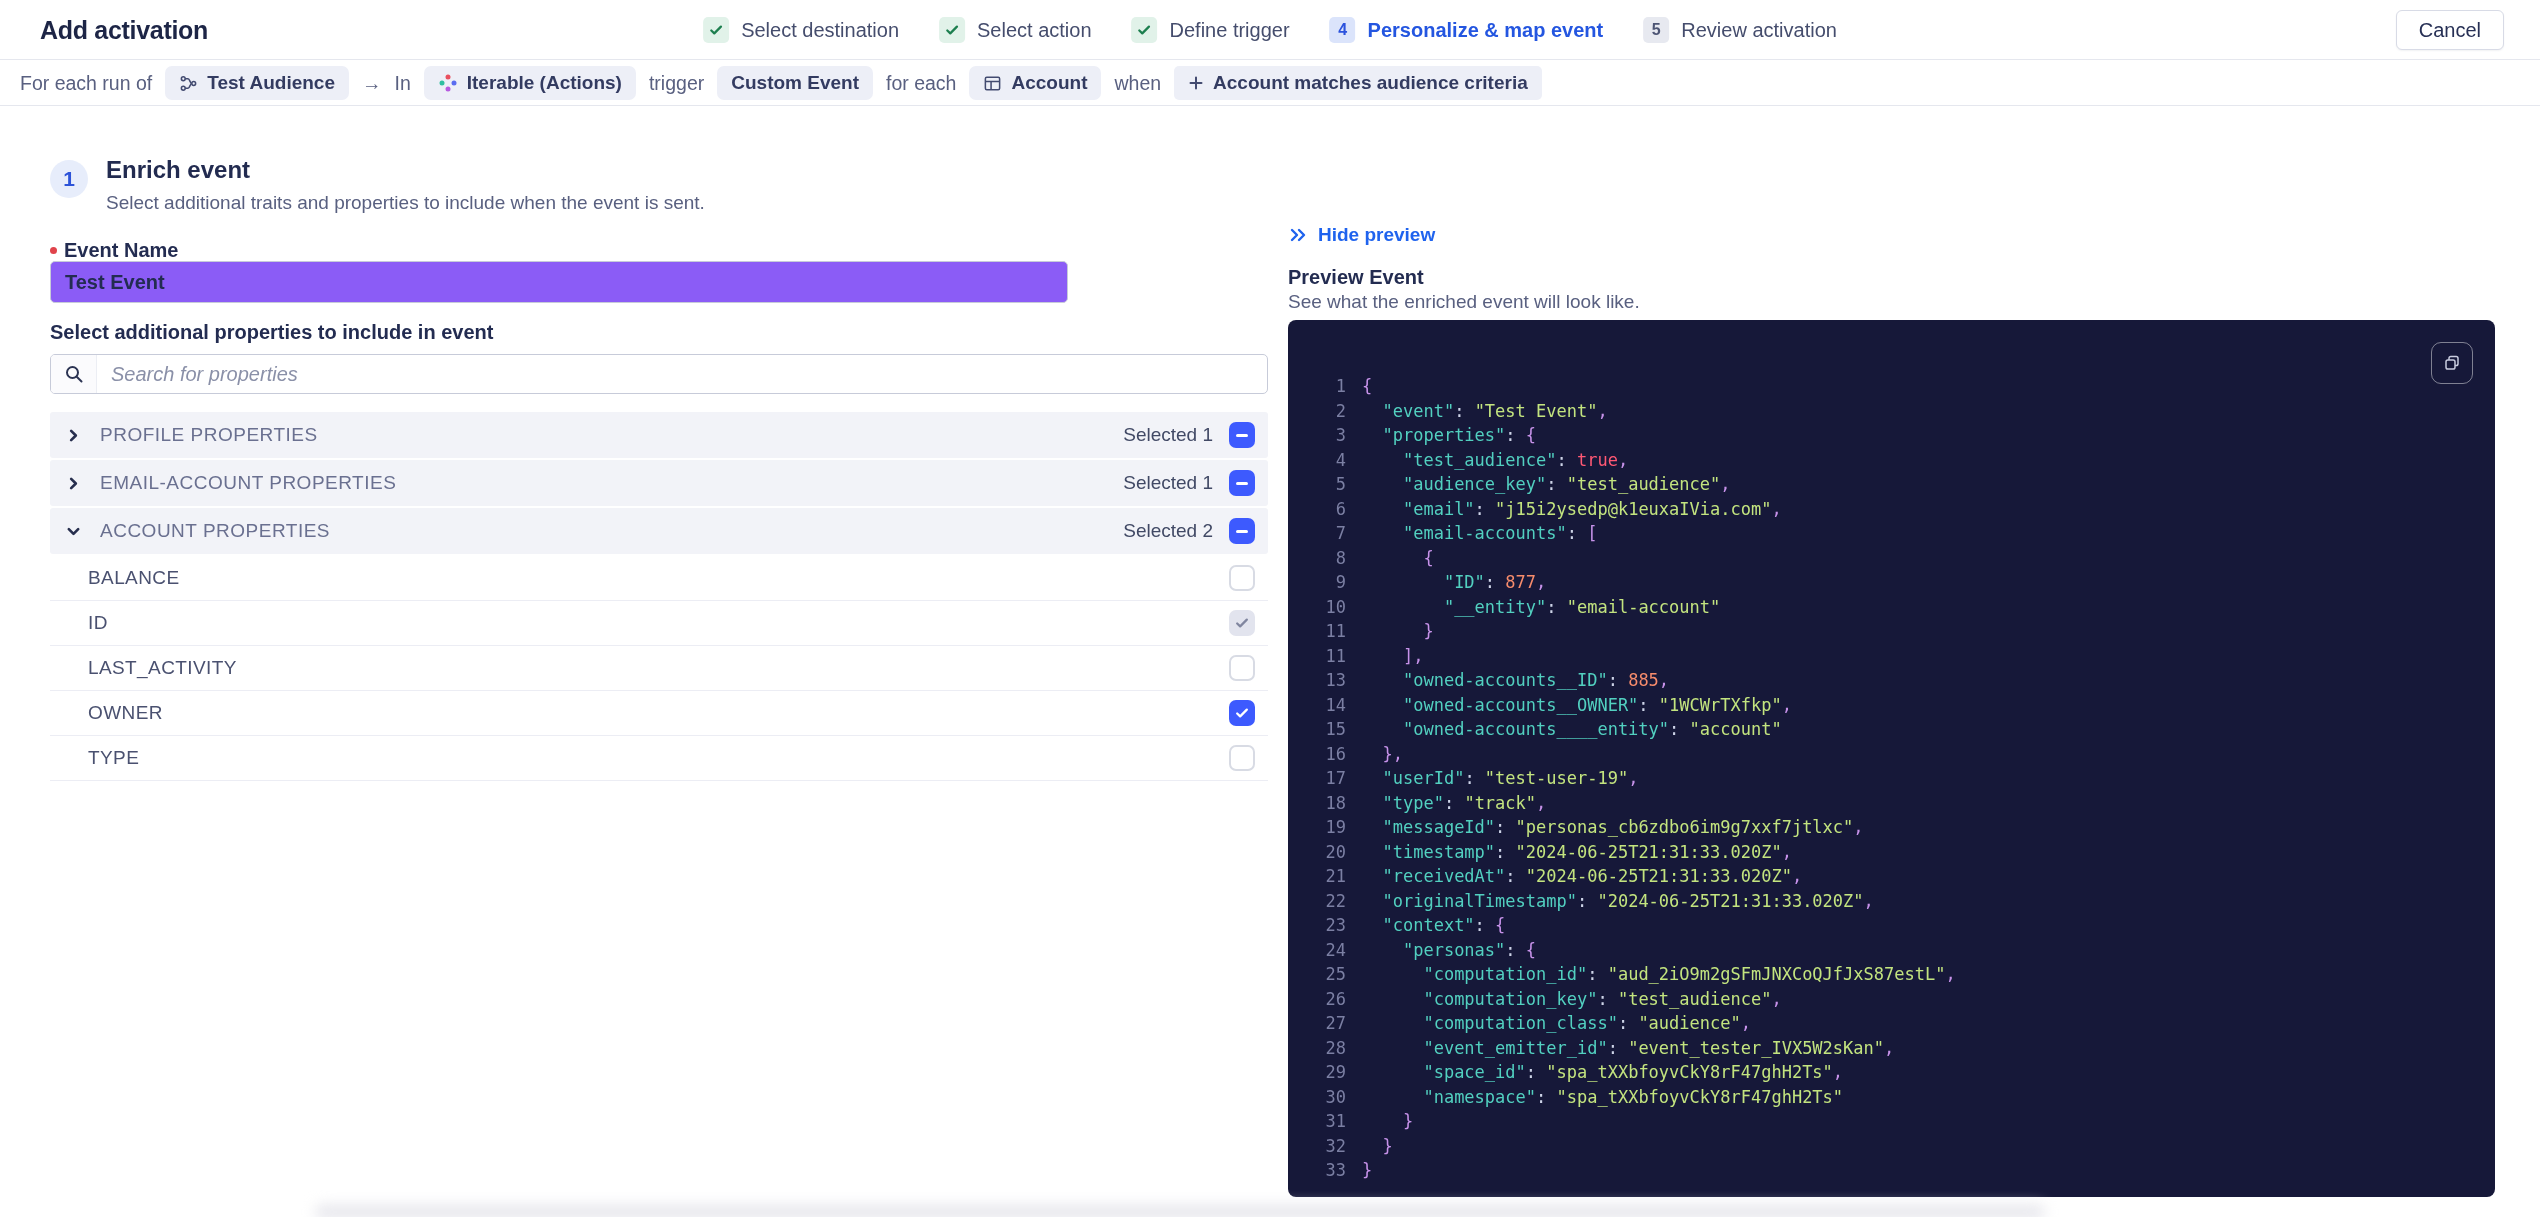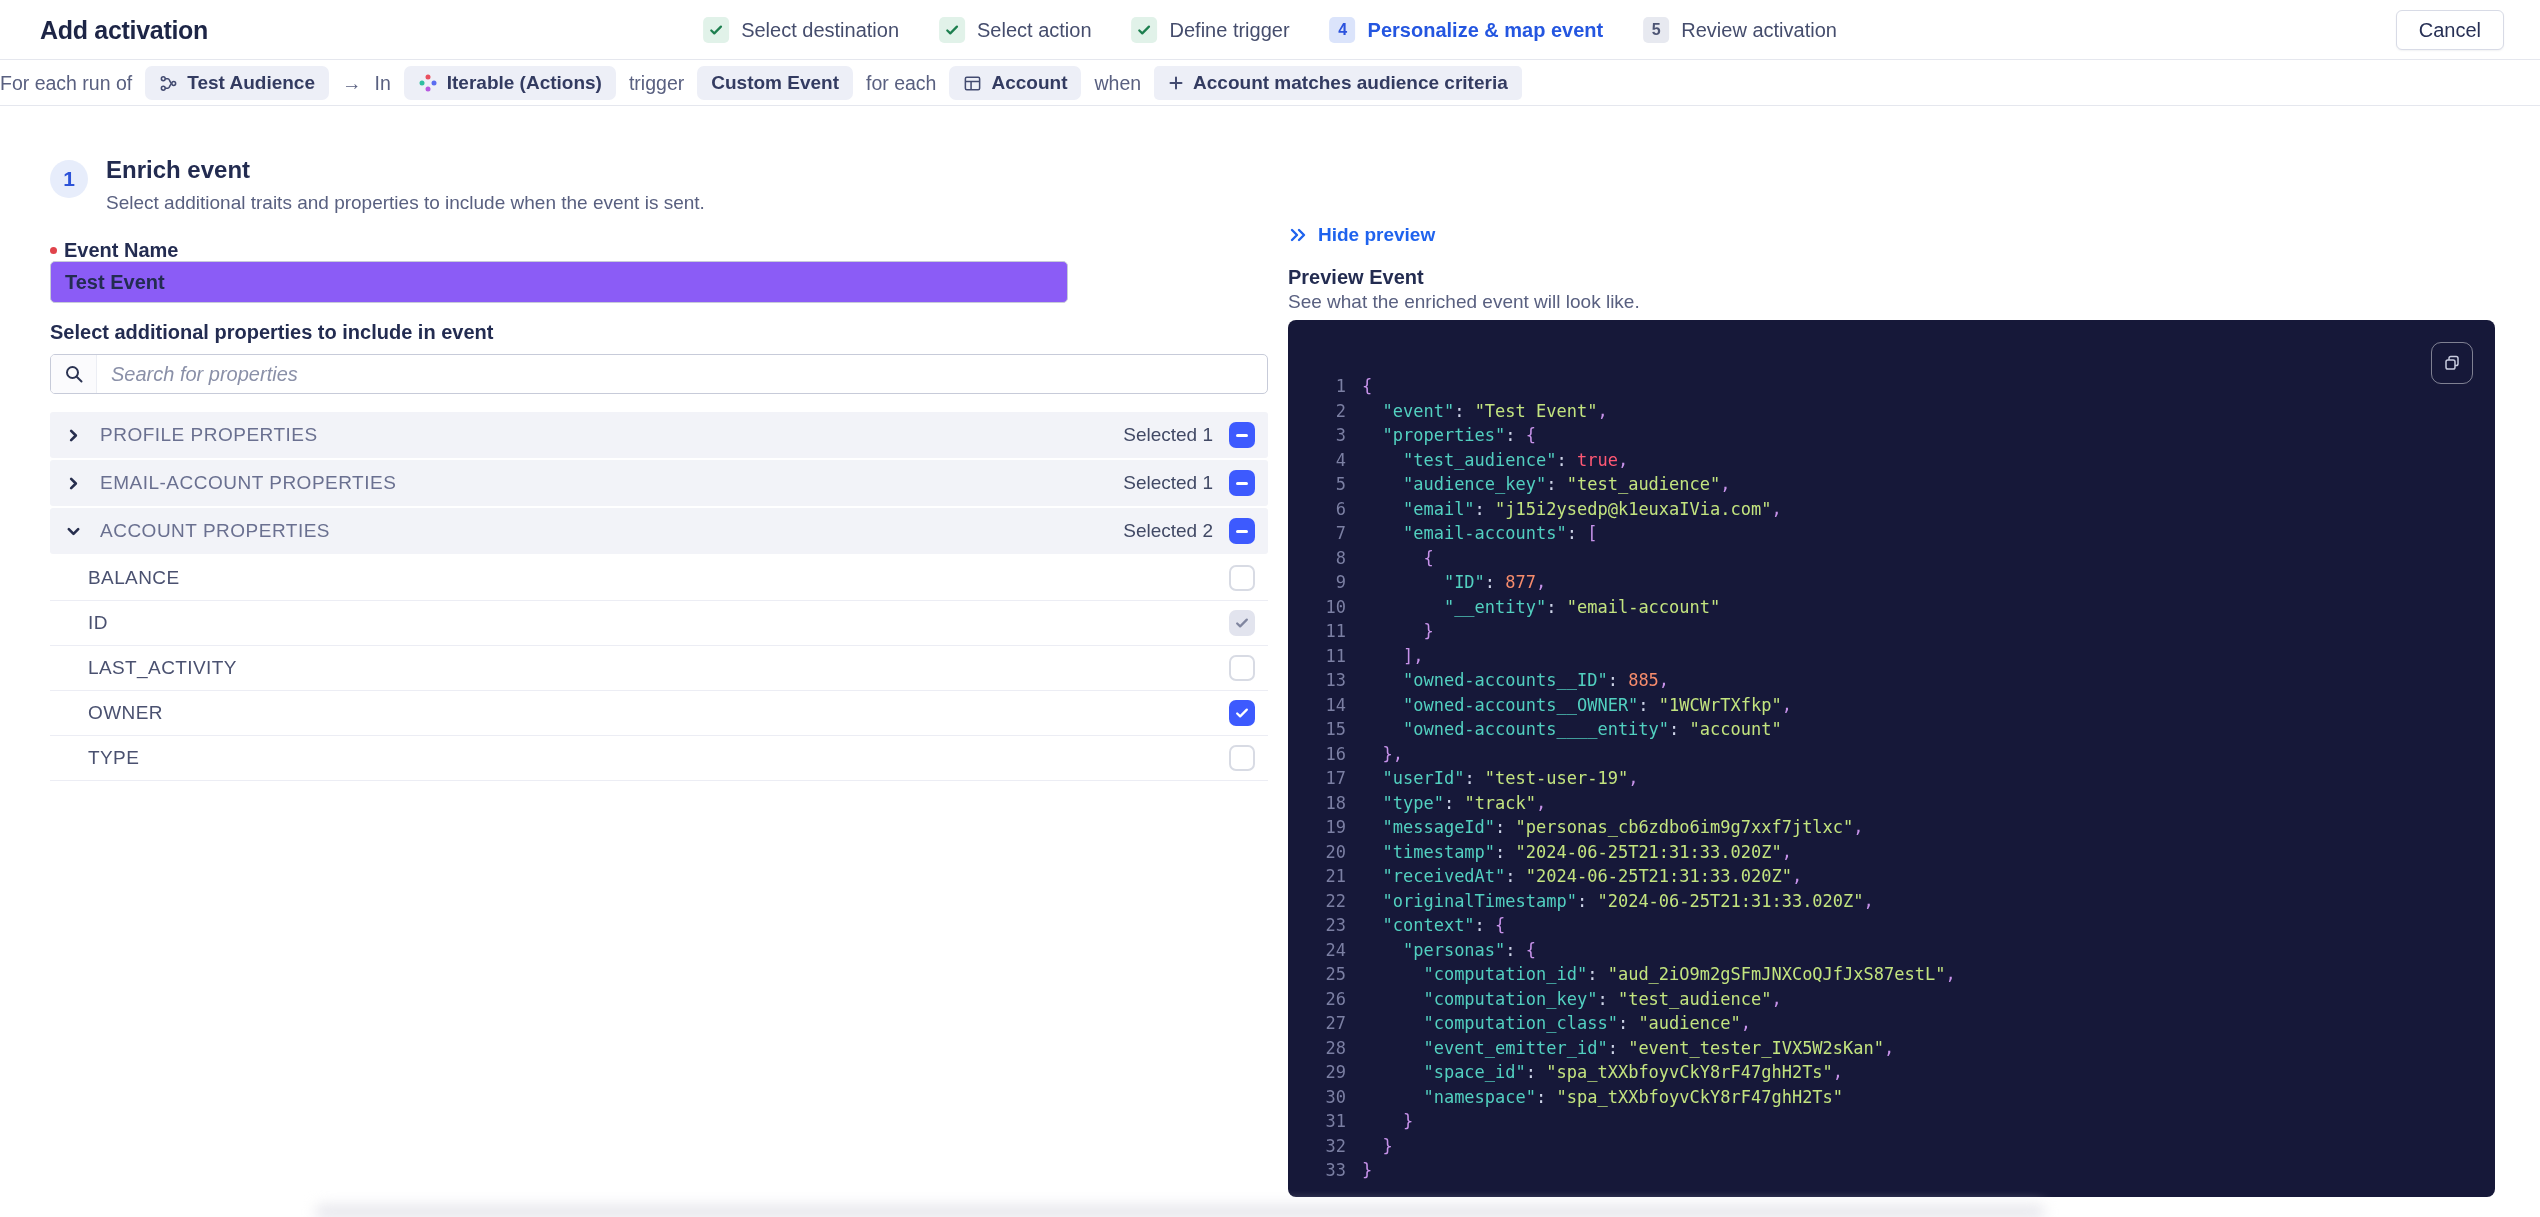--- a/index.html
+++ b/index.html
@@ -23,21 +23,21 @@
   .step.active .slabel { color:#2456e0; font-weight:700; }
   .step.upcoming .badge { background:#e7e9f0; color:#4d5574; }
   .cancel-btn { position:absolute; right:36px; top:10px; height:40px; padding:0 22px;
     background:#fff; border:1px solid #d8dbe6; border-radius:6px; font-size:20px;
     color:#273055; font-weight:500; font-family:inherit; cursor:pointer;
     box-shadow:0 1px 2px rgba(20,30,70,.06); }
 
   
   .trigger-bar { position:absolute; top:61px; left:0; width:2540px; height:45px;
     background:#fff; border-bottom:1px solid #e5e7ee; display:flex; align-items:center;
-    gap:13px; }
+    gap:13px; padding-left:20px; }
   .tb-text { font-size:19.5px; color:#596080; white-space:nowrap; }
   .chip { display:inline-flex; align-items:center; gap:9px; background:#edeff7;
     border-radius:7px; padding:0 14px; height:34px; font-size:19px; font-weight:600;
     color:#333b61; white-space:nowrap; cursor:pointer; }
   .chip.round { border-radius:5px; }
   .chip svg { flex-shrink:0; }
 
   
   .step-circle { position:absolute; left:50px; top:160px; width:38px; height:38px;
     border-radius:50%; background:#e7edfb; color:#2d53d8; font-size:21px; font-weight:700;

